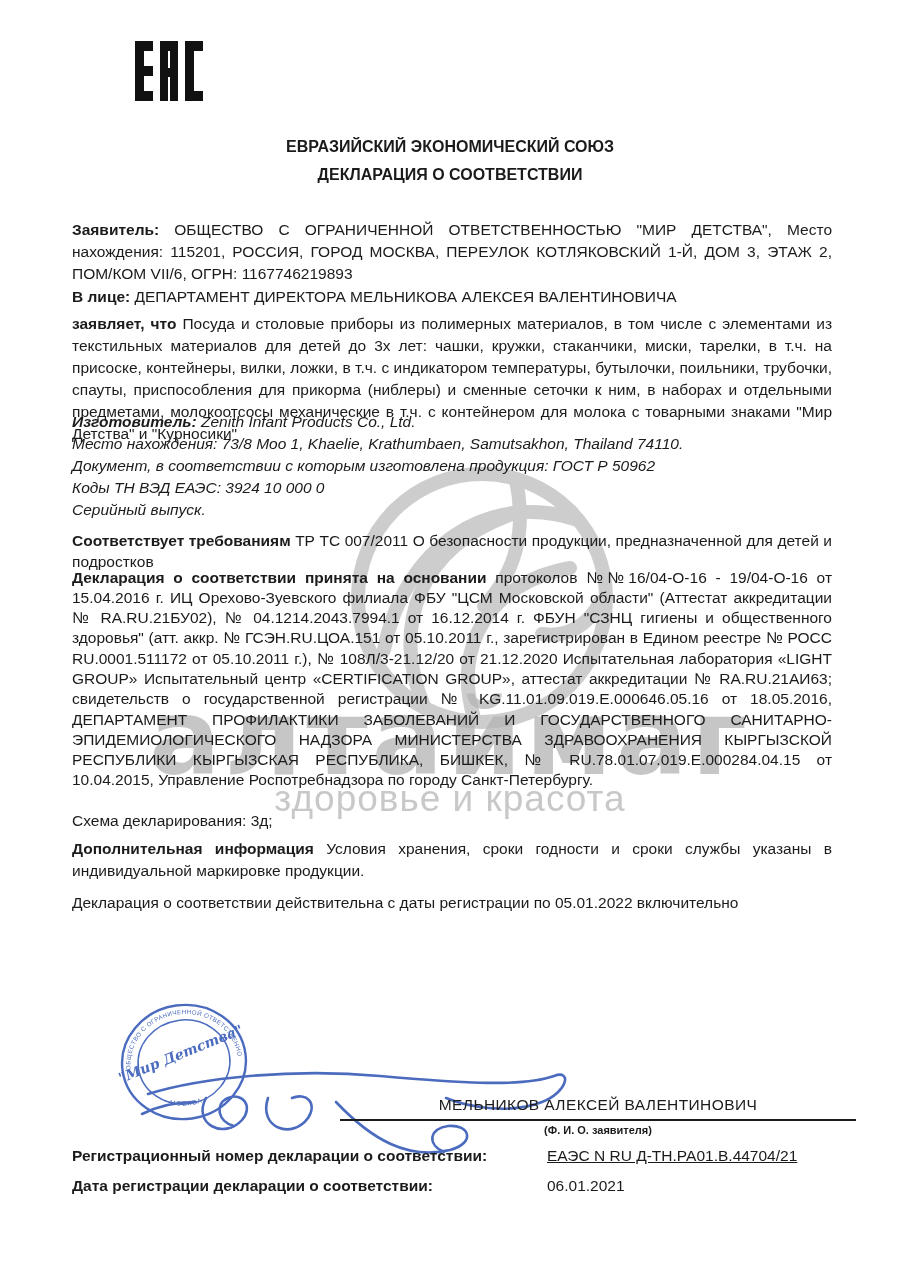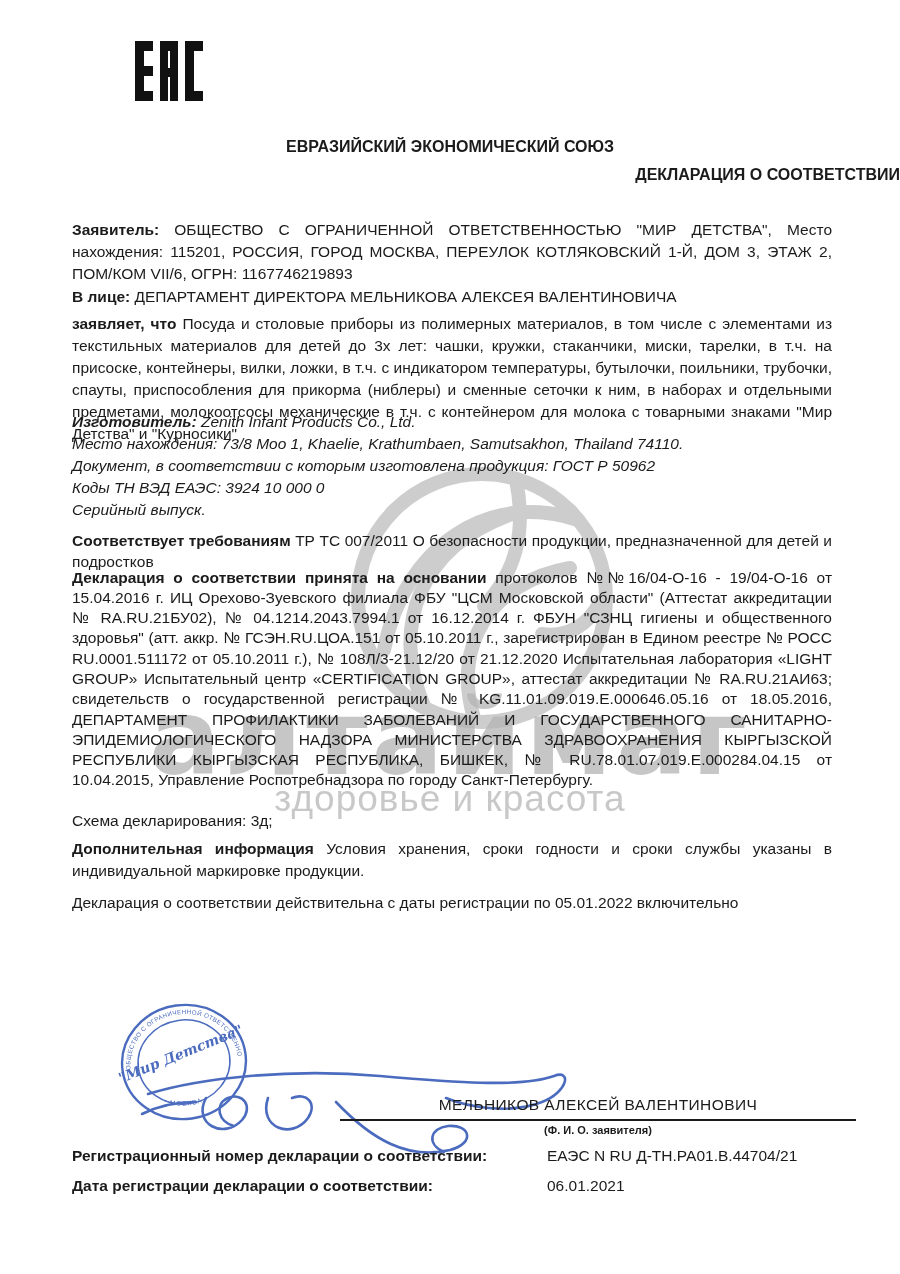--- a/index.html
+++ b/index.html
@@ -57,21 +57,21 @@
         <rect x="35" y="0" width="8" height="60"></rect>
         <rect x="25" y="0" width="18" height="10"></rect>
         <rect x="25" y="27" width="18" height="9"></rect>
         <rect x="50" y="0" width="9" height="60"></rect>
         <rect x="50" y="0" width="18" height="10"></rect>
         <rect x="50" y="50" width="18" height="10"></rect>
       </g>
     </svg>
 
     <div class="title" style="top:138px;">ЕВРАЗИЙСКИЙ ЭКОНОМИЧЕСКИЙ СОЮЗ</div>
-    <div class="title" style="top:166px;text-align:right;">ДЕКЛАРАЦИЯ О СООТВЕТСТВИИ</div>
+    <div class="title" style="top:166px;">ДЕКЛАРАЦИЯ О СООТВЕТСТВИИ</div>
 
     <p class="para" style="top:203px;"><b>Заявитель:</b><span> ОБЩЕСТВО С ОГРАНИЧЕННОЙ ОТВЕТСТВЕННОСТЬЮ "МИР ДЕТСТВА", Место нахождения: 115201, РОССИЯ, ГОРОД МОСКВА, ПЕРЕУЛОК КОТЛЯКОВСКИЙ 1-Й, ДОМ 3, ЭТАЖ 2, ПОМ/КОМ VII/6, ОГРН: 1167746219893</span></p>
 
     <p class="para left" style="top:270px;"><b>В лице:</b><span> ДЕПАРТАМЕНТ ДИРЕКТОРА МЕЛЬНИКОВА АЛЕКСЕЯ ВАЛЕНТИНОВИЧА</span></p>
 
     <p class="para" style="top:297px;"><b>заявляет, что</b><span> Посуда и столовые приборы из полимерных материалов, в том числе с элементами из текстильных материалов для детей до 3х лет: чашки, кружки, стаканчики, миски, тарелки, в т.ч. на присоске, контейнеры, вилки, ложки, в т.ч. с индикатором температуры, бутылочки, поильники, трубочки, спауты, приспособления для прикорма (ниблеры) и сменные сеточки к ним, в наборах и отдельными предметами, молокоотсосы механические в т.ч. с контейнером для молока с товарными знаками "Мир Детства" и "Курносики"</span></p>
 
     <div class="para left" style="top:411px;">
       <div class="mline"><b>Изготовитель:</b><span> Zenith Infant Products Co., Ltd.</span></div>
       <div class="mline">Место нахождения: 73/8 Moo 1, Khaelie, Krathumbaen, Samutsakhon, Thailand 74110.</div>
@@ -114,18 +114,18 @@
         <path d="M196,54 C232,92 268,112 310,102 C336,95 330,76 308,78 C290,80 286,96 304,104"></path>
         <path d="M2,66 C18,58 36,54 56,54"></path>
       </g>
     </svg>
 
     <div class="sig-name" style="top:1096px;">МЕЛЬНИКОВ АЛЕКСЕЙ ВАЛЕНТИНОВИЧ</div>
     <div class="sig-rule" style="top:1119px;"></div>
     <div class="sig-caption" style="top:1124px;">(Ф. И. О. заявителя)</div>
 
     <div class="f-label" style="top:1147px;">Регистрационный номер декларации о соответствии:</div>
-    <div class="f-value" style="top:1147px;">ЕАЭС N RU Д-TH.РА01.В.44704/21</div>
+    <div class="f-value" style="top:1147px;text-decoration:underline;">ЕАЭС N RU Д-TH.РА01.В.44704/21</div>
     <div class="f-label" style="top:1177px;">Дата регистрации декларации о соответствии:</div>
     <div class="f-value" style="top:1177px;">06.01.2021</div>
 
   </div>
 </div>
 
 </body></html>

